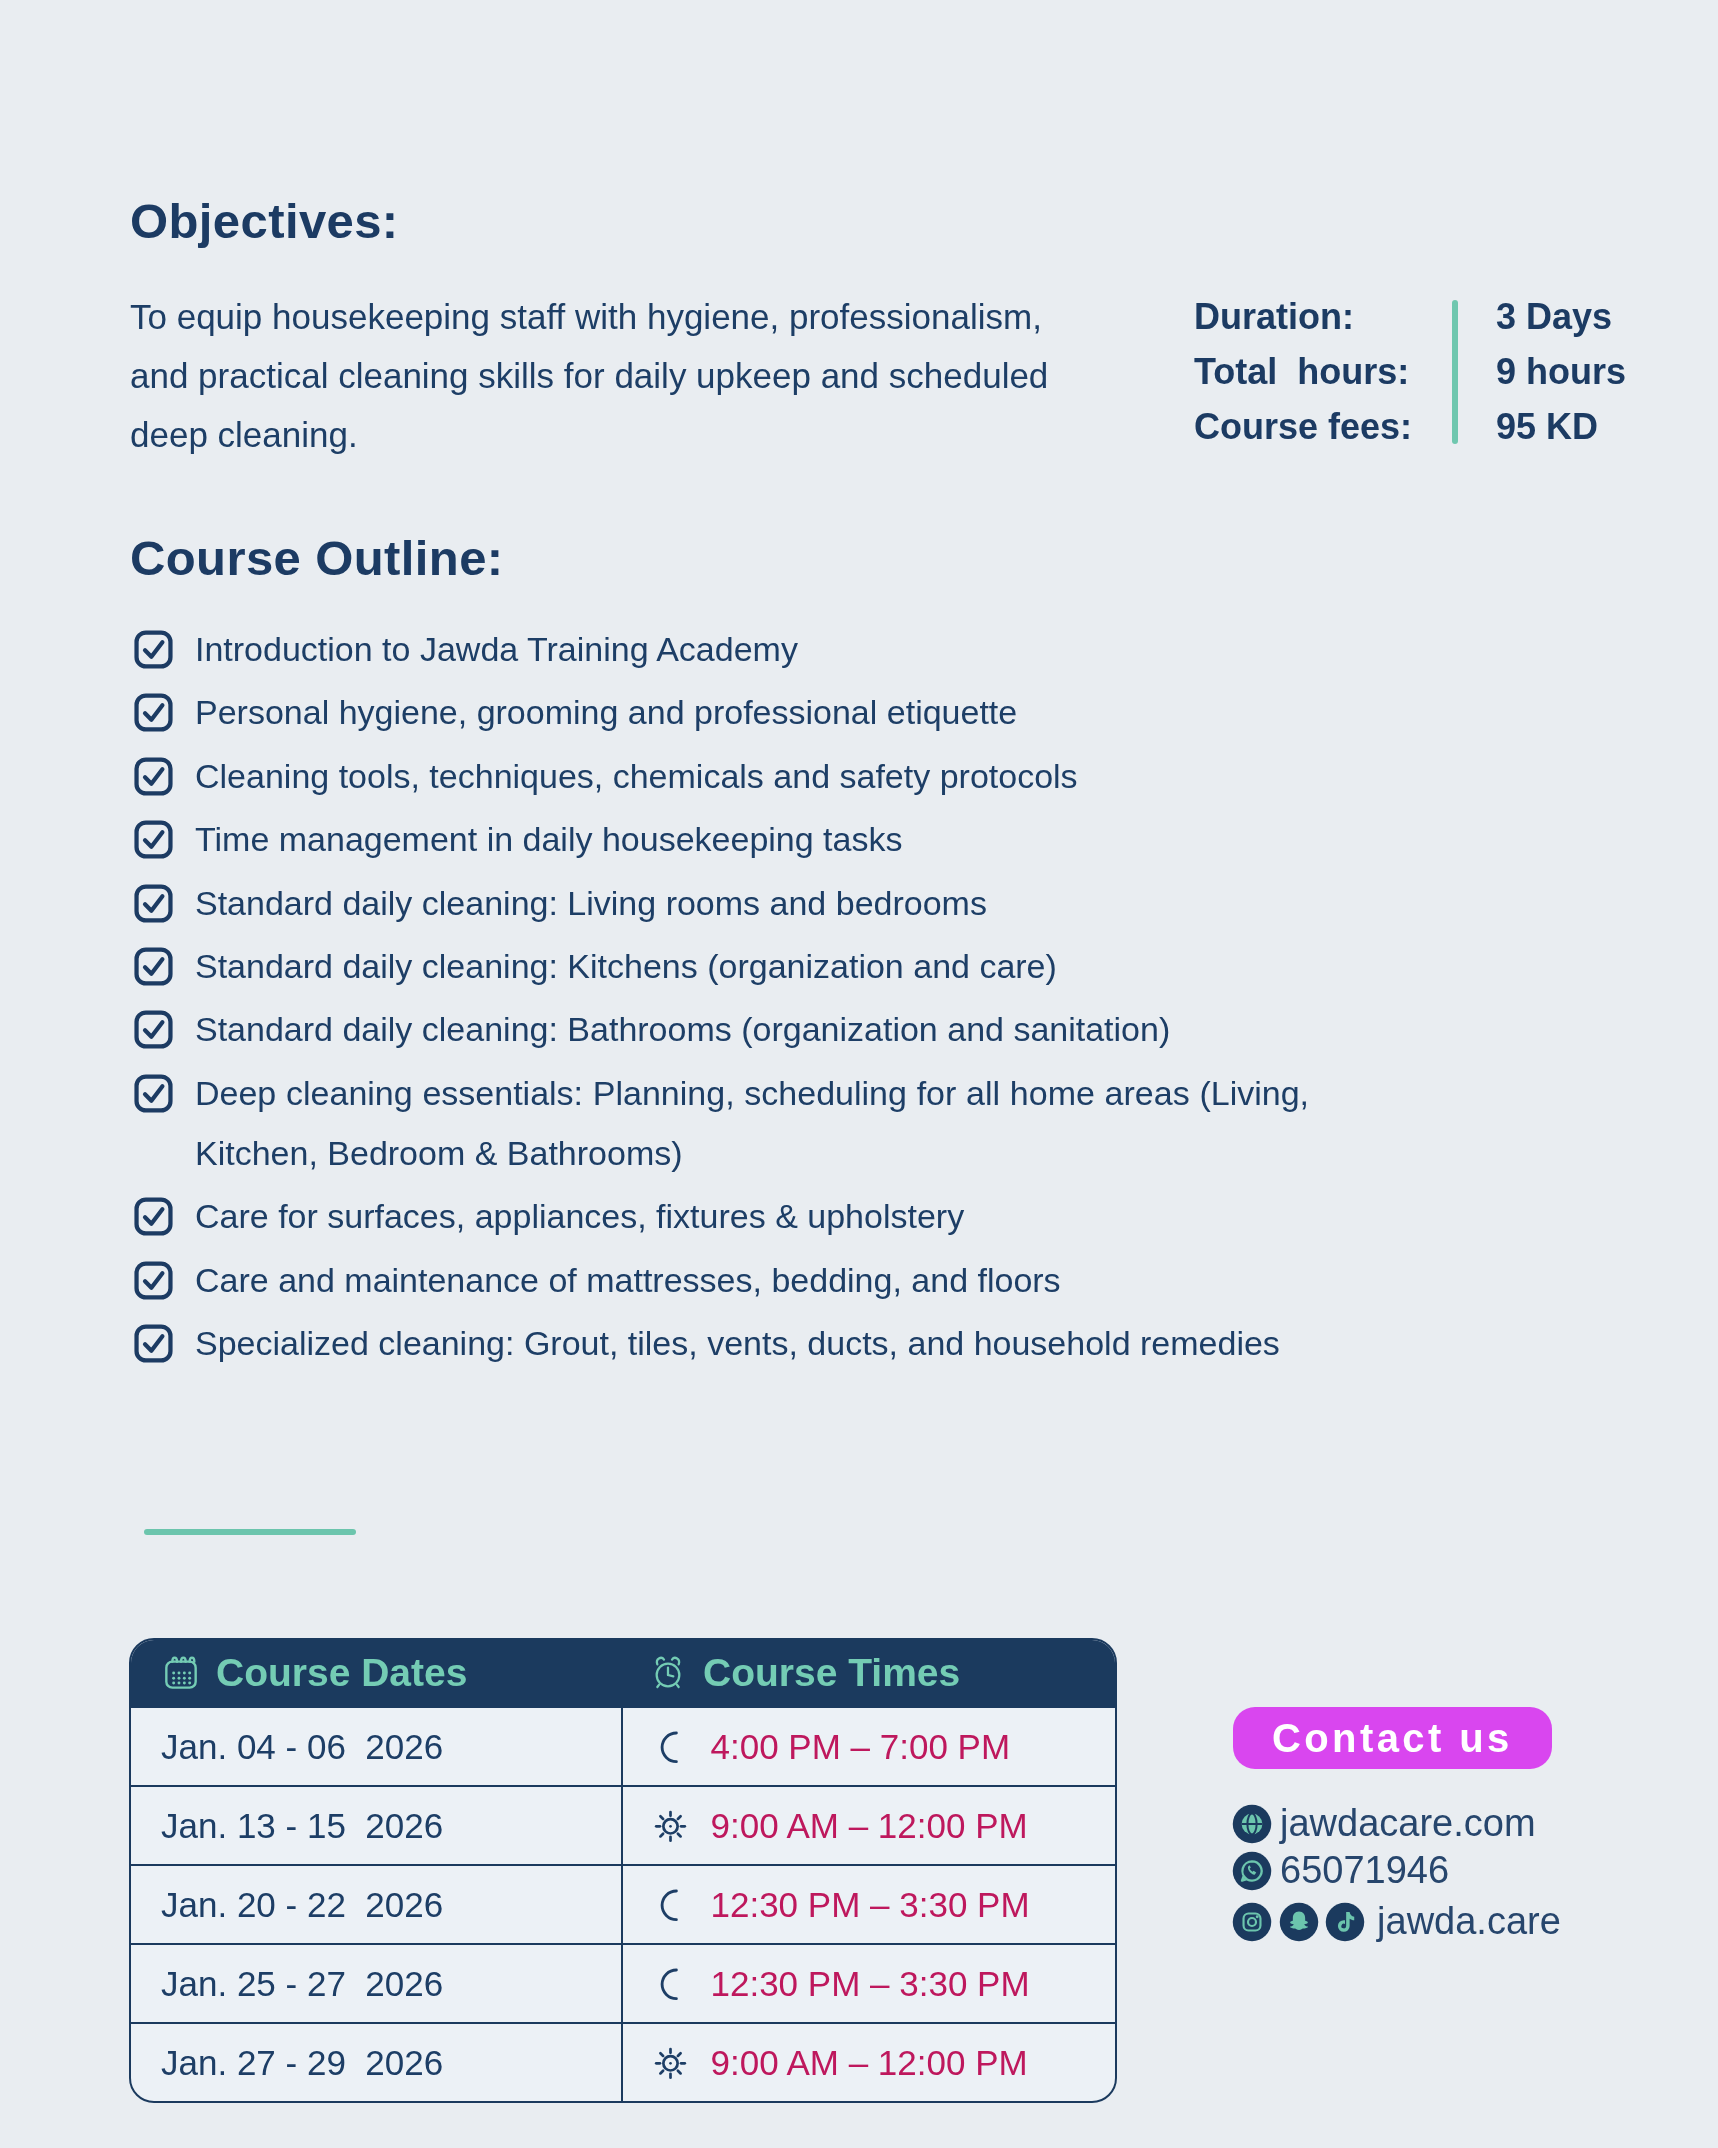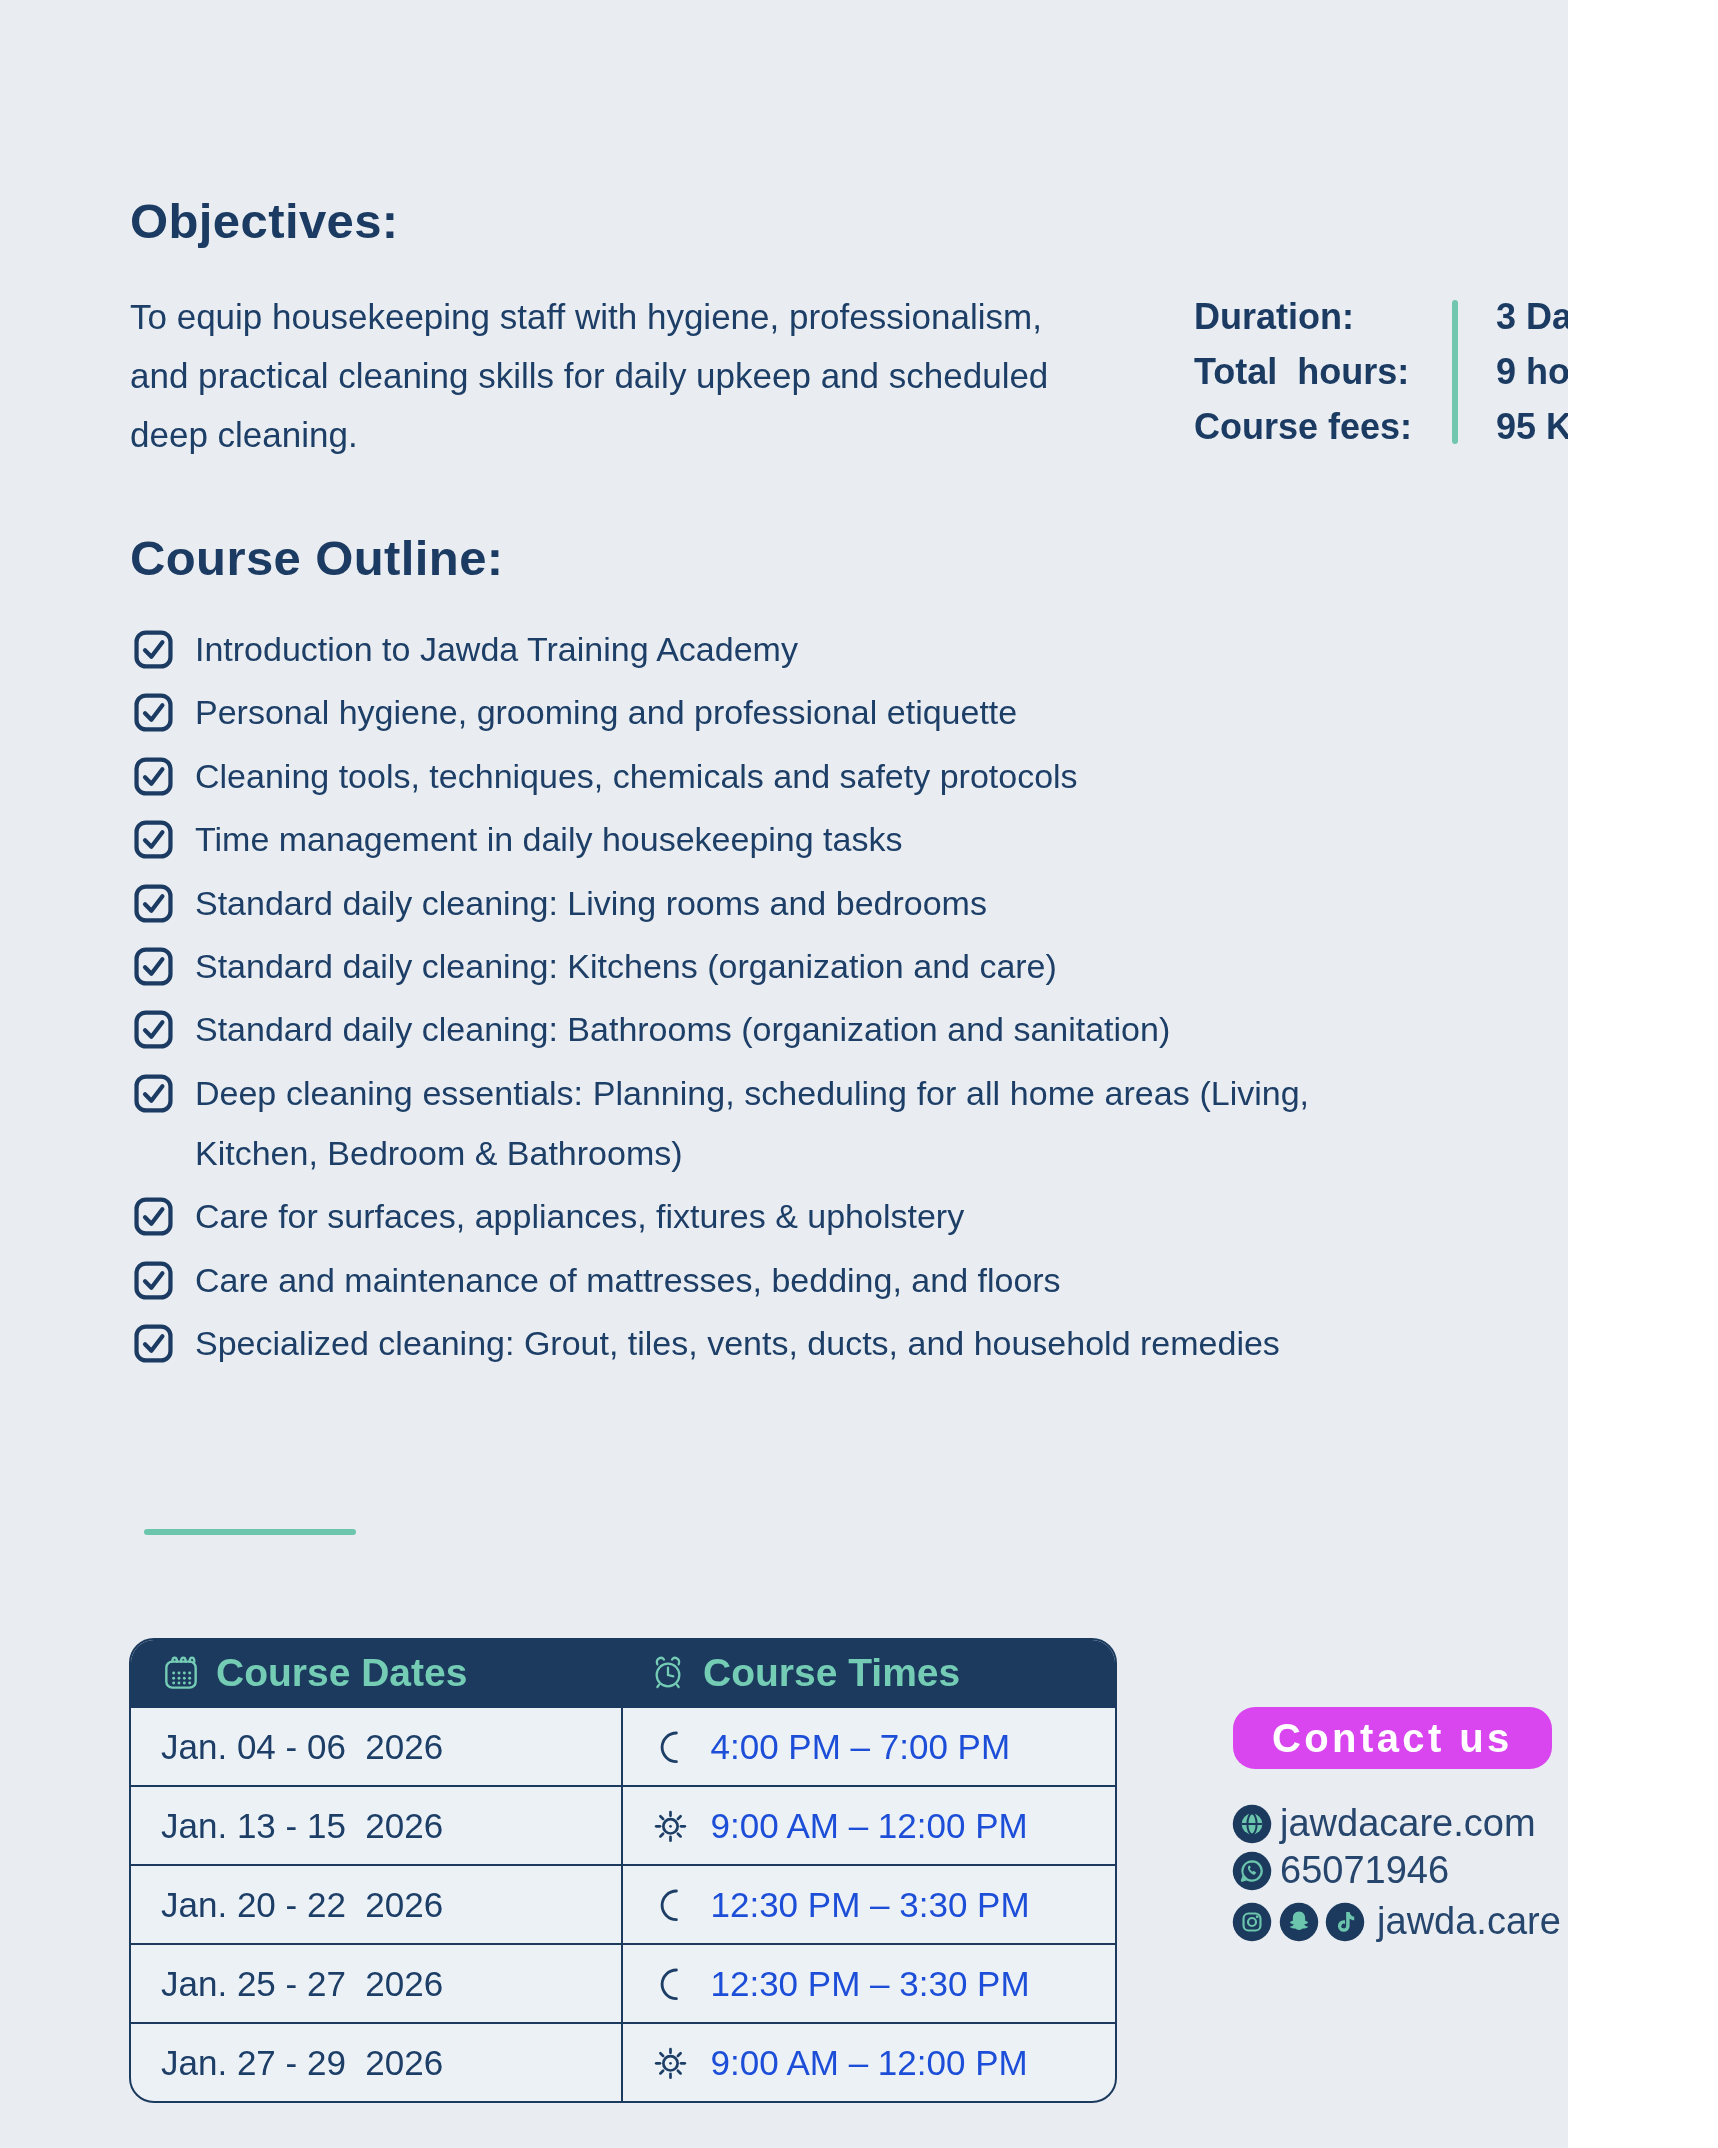--- a/index.html
+++ b/index.html
@@ -1,19 +1,19 @@
 <!DOCTYPE html>
 <html style="font-size:13.4px"><head>
 <meta charset="utf-8">
 <style>
   * { margin:0; padding:0; box-sizing:border-box; }
   html,body { width:1718px; height:2148px; }
   body { font-family:"Liberation Sans", sans-serif; }
   .page {
-    position:relative; width:1568px; height:2148px;
+    position:relative; width:1718px; height:2148px;
     background:#e9edf1; overflow:hidden; color:#1c3b63;
   }
   .section-heading {
     position:absolute; left:130px;
     font-size:49px; font-weight:800; color:#1c3b63; letter-spacing:0.4px;
   }
   #objectives-heading { top:193px; }
   #outline-heading { top:530px; }
 
   .objectives-body {
@@ -57,21 +57,21 @@
   .hcell.dates-h { padding-left:30px; }
   .hcell.times-h { padding-left:25px; }
   .sched-row { display:flex; height:79px; border-top:2.5px solid #1b3a5e; }
   .cell-dates {
     width:50%; border-right:2.5px solid #1b3a5e;
     display:flex; align-items:center; padding-left:30px;
     font-size:35px; color:#1d3e66; white-space:pre;
   }
   .cell-time {
     width:50%; display:flex; align-items:center; gap:22px; padding-left:28.5px;
-    font-size:35px; color:#1d4ed8;
+    font-size:35px; color:#be185d;
   }
   .time-ic { width:37px; height:37px; flex:0 0 37px; }
 
   
   .contact-button {
     position:absolute; left:1233px; top:1707px; height:62px;
     background:#d946ef; border-radius:22px; border:none;
     color:#ffffff; font-family:"Liberation Sans", sans-serif;
     font-size:40px; font-weight:700; letter-spacing:3.4px;
     padding:0 39px; display:flex; align-items:center; cursor:pointer;

